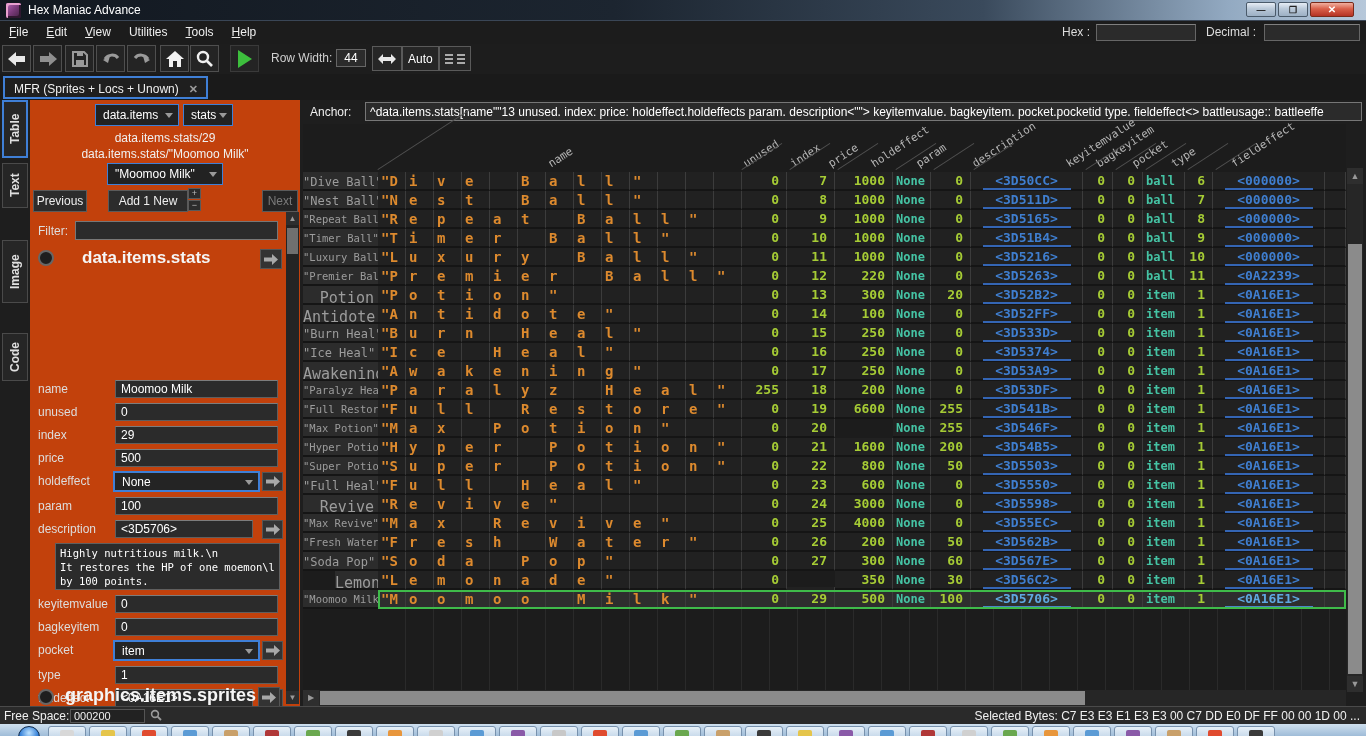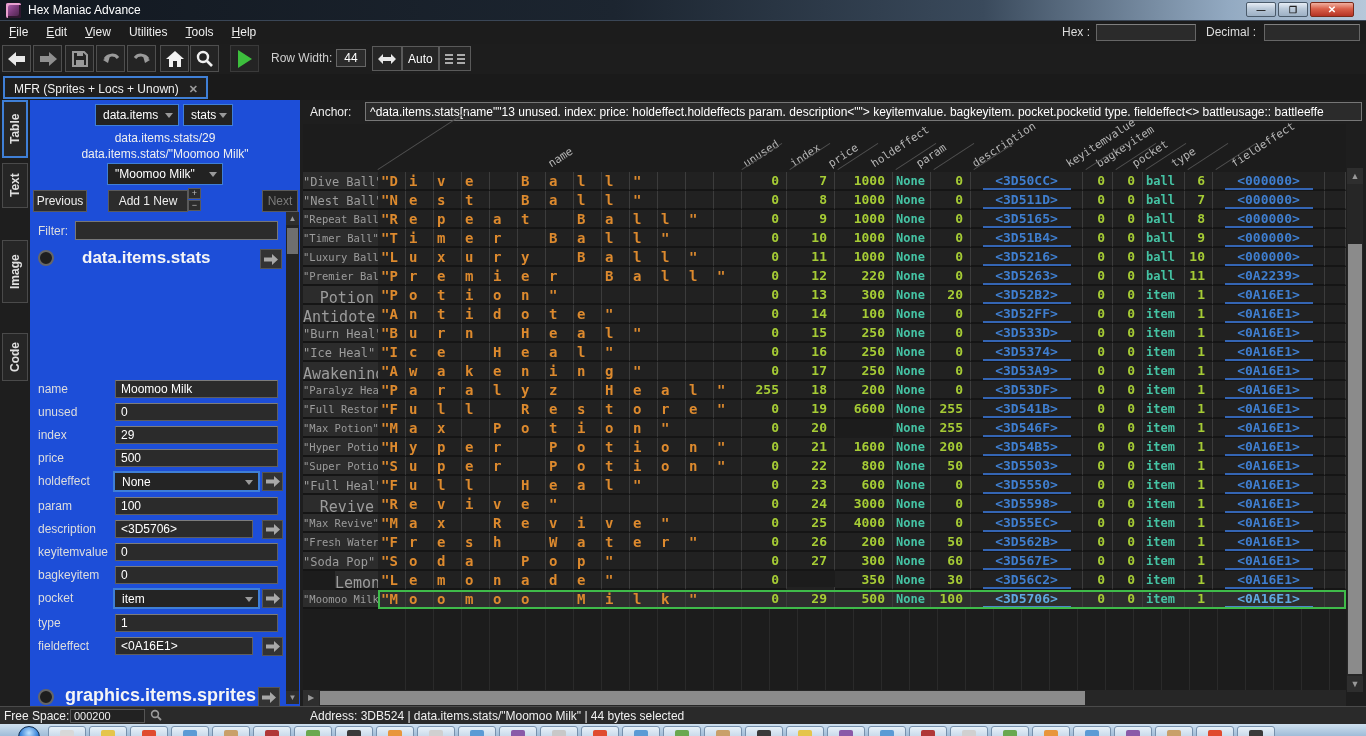--- a/index.html
+++ b/index.html
@@ -48,21 +48,21 @@
     border:2px solid #3f7fd6; background:#1f1f1f; font-size:12px; color:#f0f0f0; }
   #tab-close { margin-left:10px; color:#9a9a9a; font-weight:bold; font-size:11px; }
 
   
   .side-tab { position:absolute; left:2px; width:26px; background:#262626; border:1px solid #4a4a4a;
     color:#e0e0e0; font-size:12px; font-weight:bold; writing-mode:vertical-rl; transform:rotate(180deg);
     display:flex; align-items:center; justify-content:center; }
   .side-tab.sel { border:2px solid #3f7fd6; }
 
   
-  #panel { position:absolute; left:30px; top:100px; width:270px; height:606px; background:#1d4ed8; overflow:hidden; }
+  #panel { position:absolute; left:30px; top:100px; width:270px; height:606px; background:#c2410c; overflow:hidden; }
   .combo { position:absolute; border:1px solid #3f7fd6; background:#222; color:#fff; font-size:12px;
     display:flex; align-items:center; padding:0 18px 0 7px; }
   .chev { position:absolute; right:5px; top:50%; margin-top:-2px; width:0; height:0;
     border-left:4px solid transparent; border-right:4px solid transparent; border-top:5px solid #9a9a9a; }
   .path-line { position:absolute; left:0; width:270px; text-align:center; font-size:12px; color:#f0f0f0; }
   .pbtn { position:absolute; background:#2c2c2c; border:1px solid #5a5a5a; color:#eee; font-size:12px;
     display:flex; align-items:center; justify-content:center; }
   .pbtn.disabled { color:#7a7a7a;justify-content:center; }
   .spin { position:absolute; width:13px; height:11px; background:#2c2c2c; border:1px solid #5a5a5a;
     color:#bbb; font-size:9px; line-height:8px; text-align:center; }
@@ -345,20 +345,25 @@
       </div>
       <div class="frow">
         <div class="flabel">description</div>
         <div class="finput short">&lt;3D5706&gt;</div>
         <div class="fgoto">
           <svg width="14" height="11" viewBox="0 0 14 11">
             <polygon points="0,3.5 8,3.5 8,0 14,5.5 8,11 8,7.5 0,7.5" fill="#a8a8a8"></polygon>
           </svg>
         </div>
       </div>
+      <div class="fmulti">
+        <div class="box">Highly nutritious milk.\n
+It restores the HP of one moemon\l
+by 100 points.</div>
+      </div>
       <div class="frow">
         <div class="flabel">keyitemvalue</div>
         <div class="finput">0</div>
       </div>
       <div class="frow">
         <div class="flabel">bagkeyitem</div>
         <div class="finput">0</div>
       </div>
       <div class="frow tall">
         <div class="flabel">pocket</div>
@@ -1134,21 +1139,21 @@
 
 <div id="statusbar">
   <span id="fs-label">Free Space:</span>
   <input id="fs-input" value="000200" style="">
   <span id="fs-search">
     <svg width="12" height="12" viewBox="0 0 12 12">
         <circle cx="5" cy="5" r="3.4" fill="none" stroke="#9a9a9a" stroke-width="1.6"></circle>
         <line x1="7.6" y1="7.6" x2="11" y2="11" stroke="#9a9a9a" stroke-width="1.8"></line>
       </svg>
   </span>
-  <span id="addr-text">Address: 3DB524 | data.items.stats/"Moomoo Milk" | 44 bytes selected</span>
+  <span id="bytes-text">Selected Bytes: C7 E3 E3 E1 E3 E3 00 C7 DD E0 DF FF 00 00 1D 00 ...</span>
 </div>
 
 <div id="taskbar">
   <div id="start-orb"></div>
 <div class="task-btn" style="left: 48px;">
       <div class="blob" style="background: rgb(216, 216, 216);"></div>
     </div>
     <div class="task-btn" style="left: 89px;">
       <div class="blob" style="background: rgb(229, 197, 75);"></div>
     </div>

